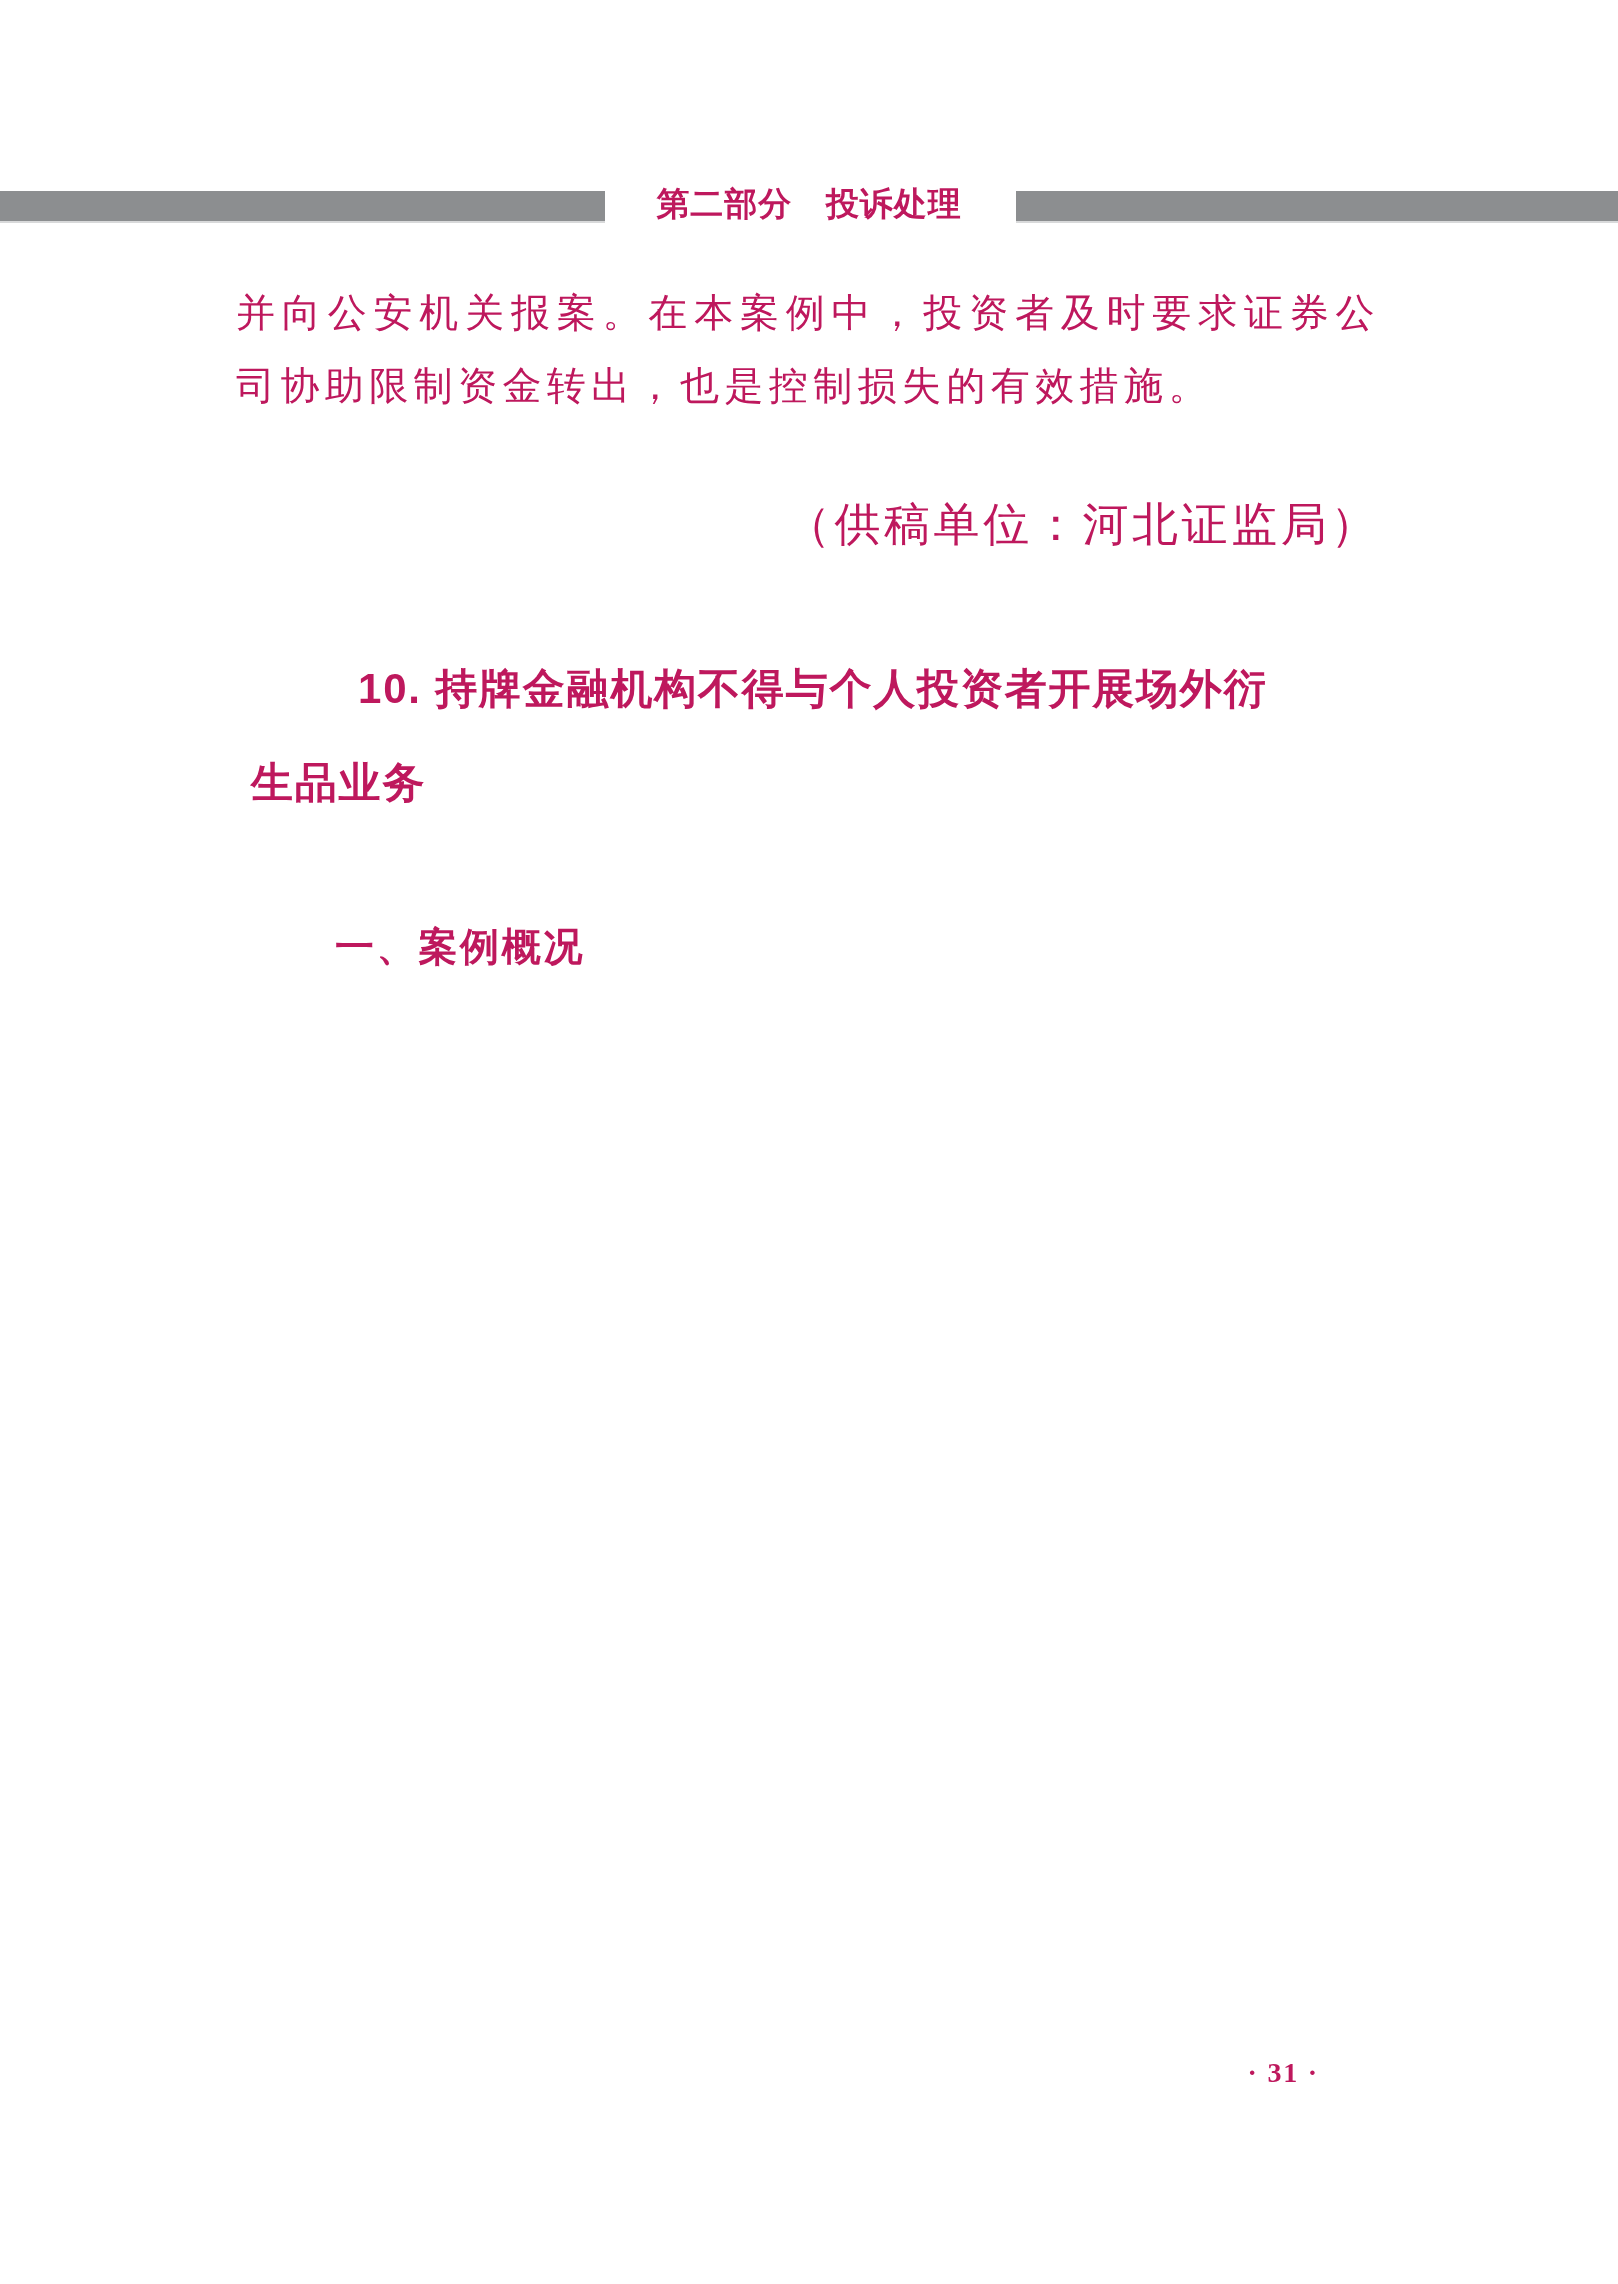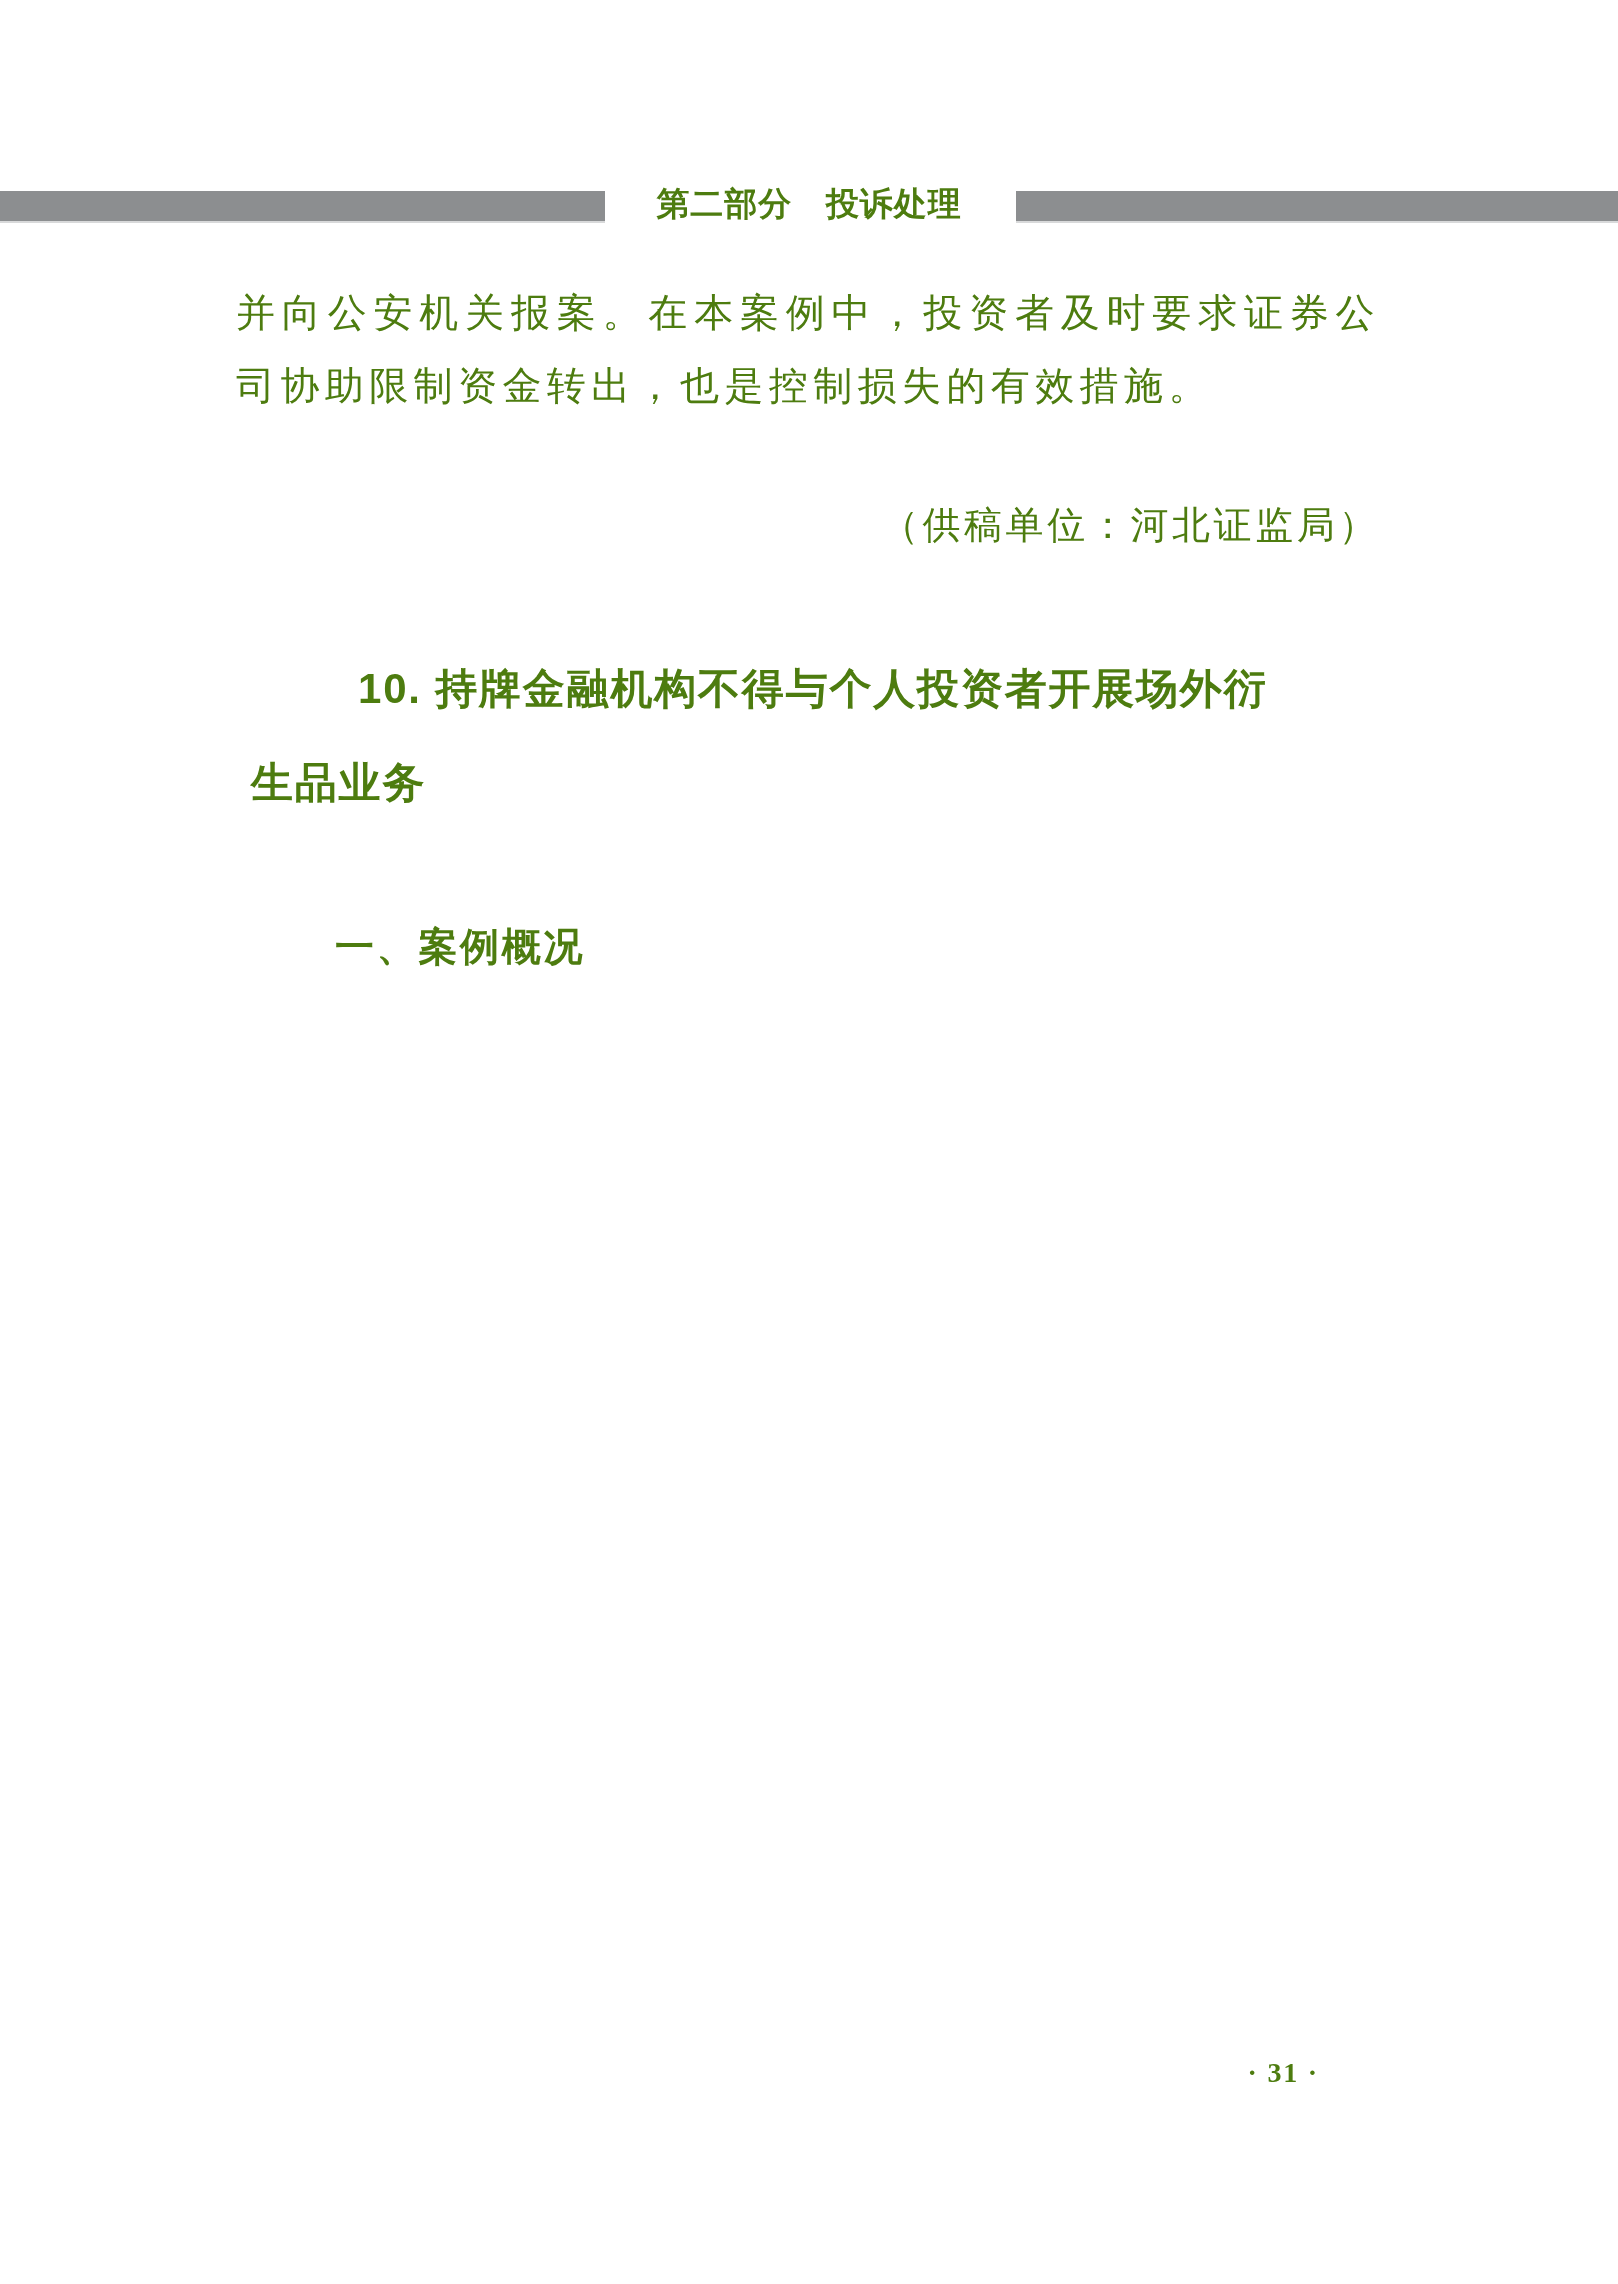--- a/index.html
+++ b/index.html
@@ -2,21 +2,21 @@
 <html style="font-size:14.3px"><head>
 <meta charset="utf-8">
 <style>
   html,body{margin:0;padding:0;background:#e8e8e8;}
   .page{
     position:relative;
     width:1618px;height:2285px;
     background:#ffffff;
     overflow:hidden;
     font-family:"Liberation Serif","DejaVu Serif",serif;
-    color:#4d7c0f;
+    color:#be185d;
   }
   
   .head-bar{
     position:absolute;top:191px;height:32px;
     background:#8c8e90;
     border-bottom:2.7px solid #d8d9da;
     box-sizing:border-box;
   }
   .head-bar.left{left:0;width:605px;}
   .head-bar.right{left:1016px;right:0;}
@@ -36,21 +36,21 @@
   .para{
     margin:0;
     font-size:39px;line-height:73px;
     letter-spacing:5.4px;
     text-align:justify;
     text-justify:inter-ideograph;
   }
   .para.indent{text-indent:97px;}
   .attribution{
     margin:76px 0 0 0;
-    font-size:38px;line-height:54px;
+    font-size:46px;line-height:54px;
     letter-spacing:3.6px;
     text-align:right;
   }
   .section-heading{
     margin:97px 0 0 0;
     font-family:"Liberation Sans","DejaVu Sans",sans-serif;
     font-weight:bold;
     font-size:42px;line-height:79px;
     letter-spacing:1.8px;
   }

